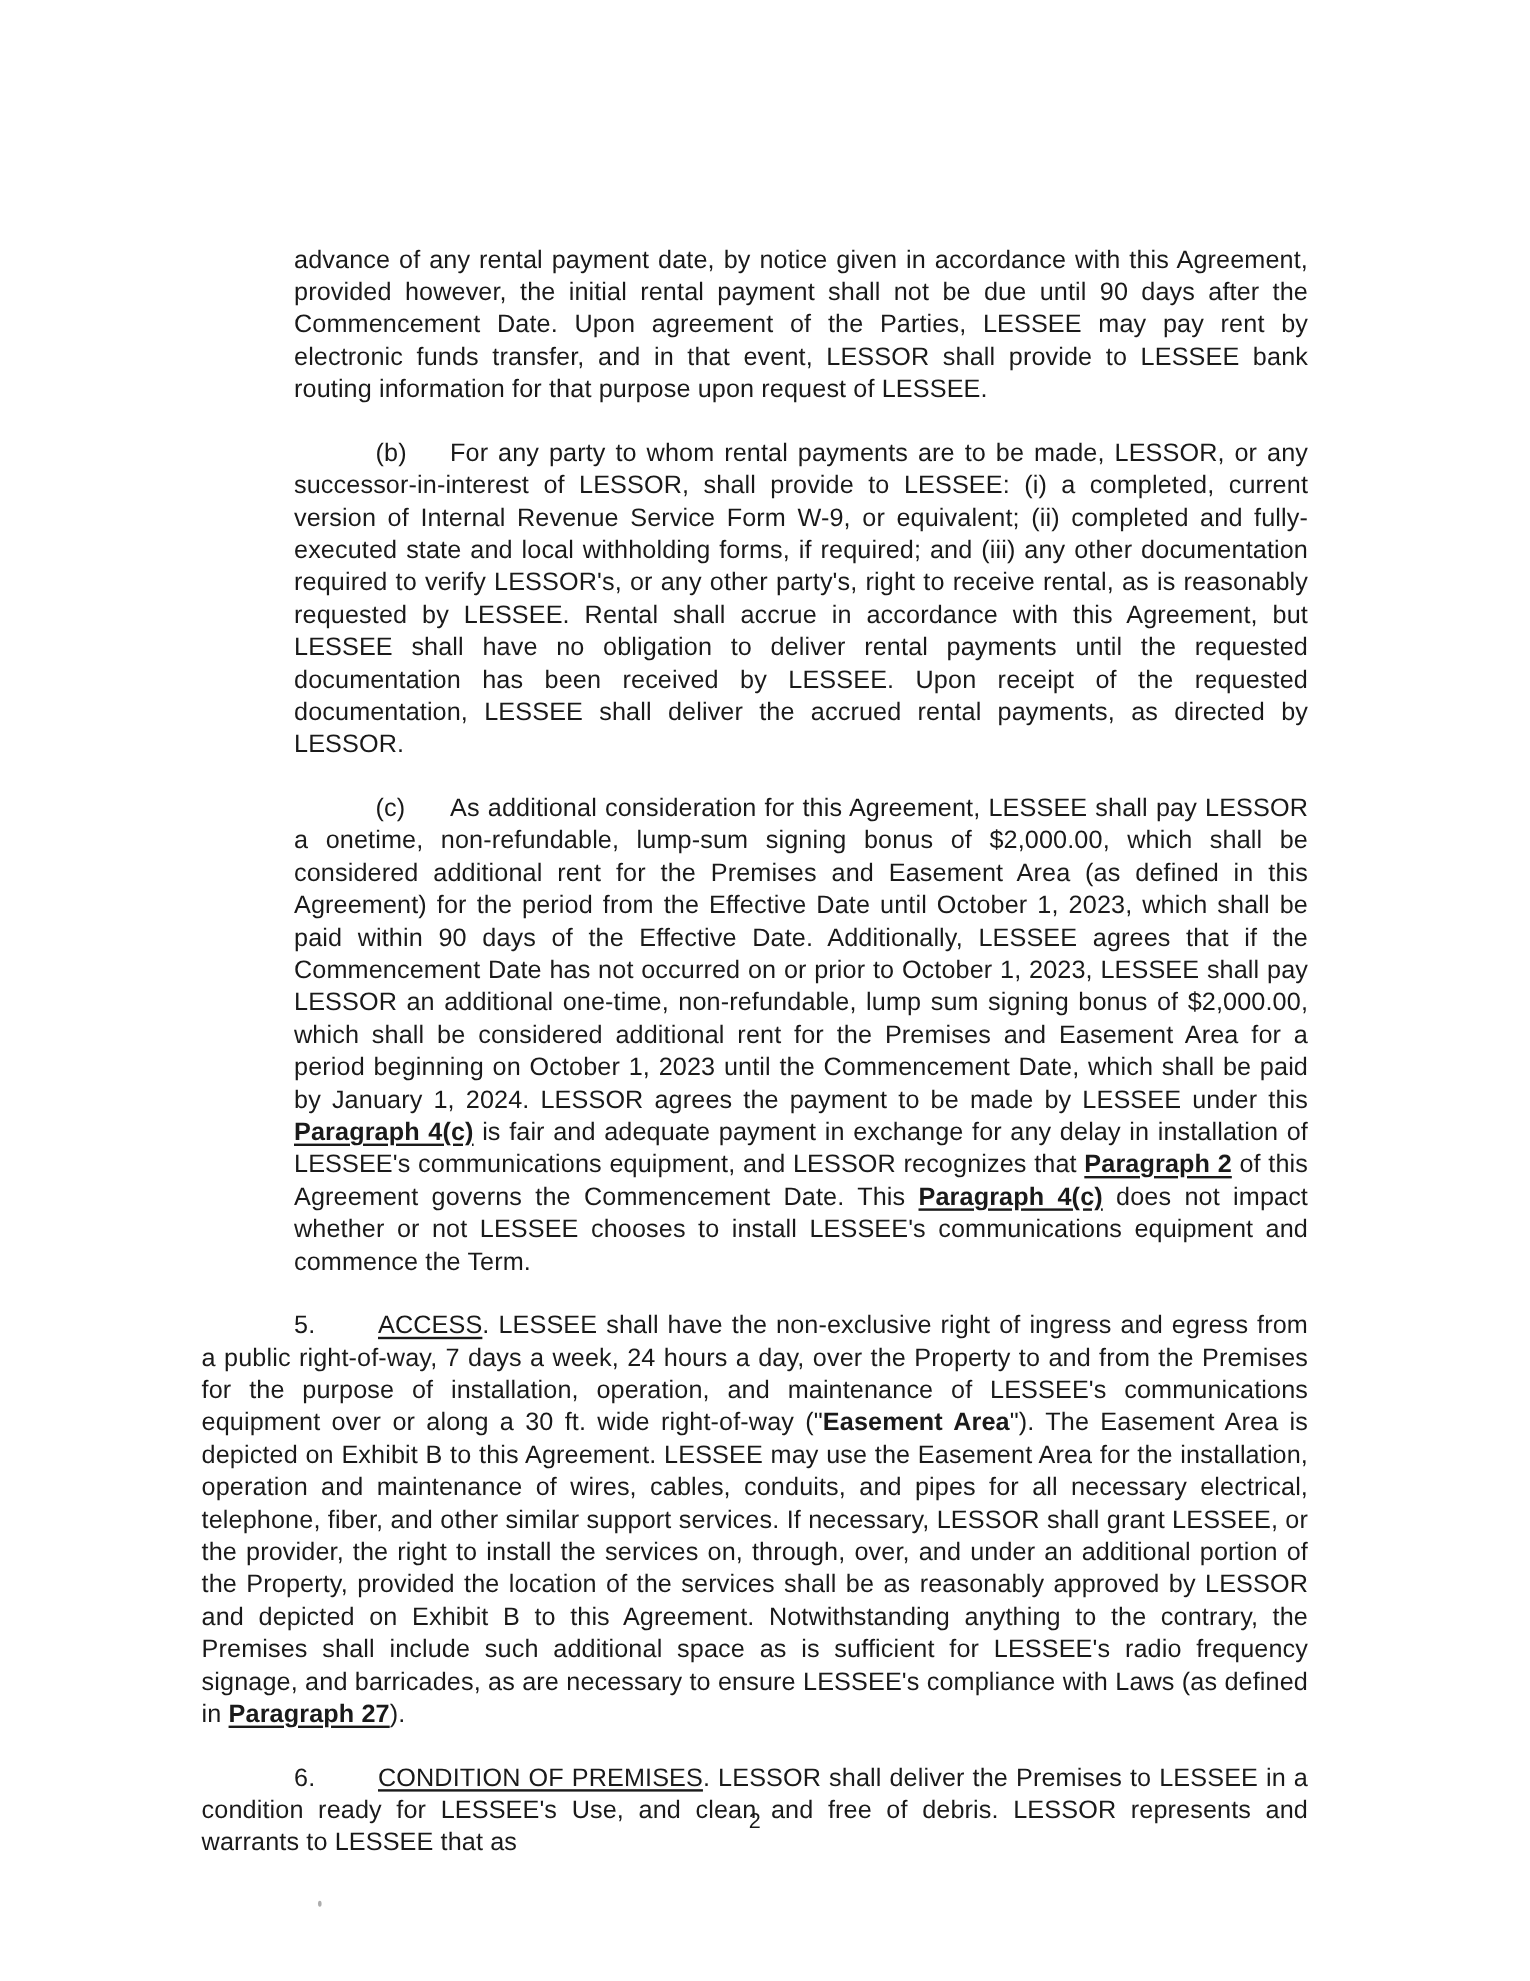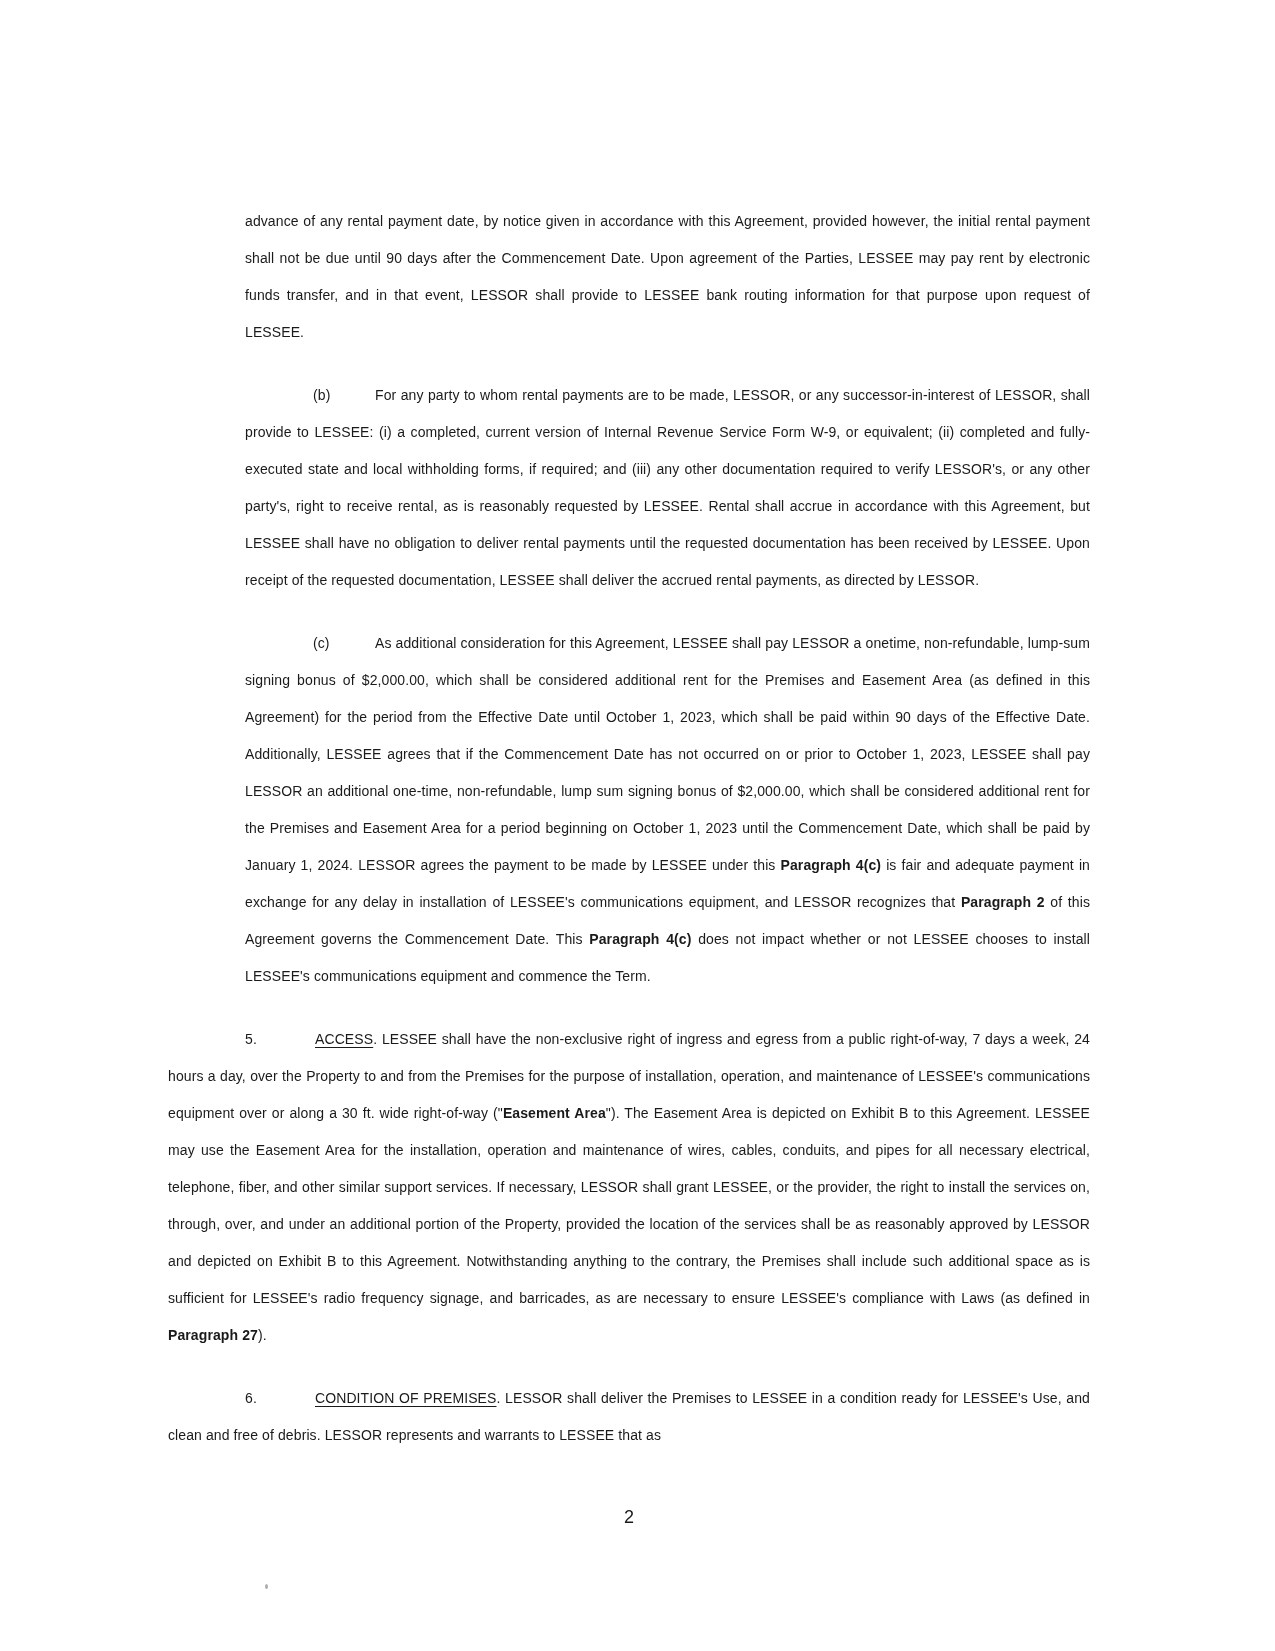--- a/index.html
+++ b/index.html
@@ -20,22 +20,22 @@
     color: var(--text, #1a1a1a);
     overflow: hidden;
   }
   .content {
     position: absolute;
     top: 203px;
     left: 0;
     right: 0;
   }
   .para {
-    font-size: 14px;
-    line-height: 37px;
+    font-size: 21px;
+    line-height: 27px;
     text-align: justify;
     margin: 0 0 26px 0;
     letter-spacing: 0.1px;
   }
   .para.sub {
     margin-left: 245px;
     width: 845px;
   }
   .para.main {
     margin-left: 168px;
@@ -44,21 +44,21 @@
   .para.sub.labeled { text-indent: 68px; }
   .para.main.labeled { text-indent: 77px; margin-top: 20px; }
   .plabel {
     display: inline-block;
     text-indent: 0;
   }
   .para.sub .plabel { width: 62px; }
   .para.main .plabel { width: 70px; }
   .run-b { font-weight: 700; }
   .run-u { text-decoration: underline; text-underline-offset: 3px; }
-  .run-bu { font-weight: 700; text-underline-offset: 3px; }
+  .run-bu { font-weight: 700; text-decoration: underline; text-underline-offset: 3px; }
   .footer {
     position: absolute;
     top: 1504px;
     left: 168px;
     width: 922px;
     text-align: center;
     font-size: 18px;
     line-height: 27px;
   }
   .speck {

